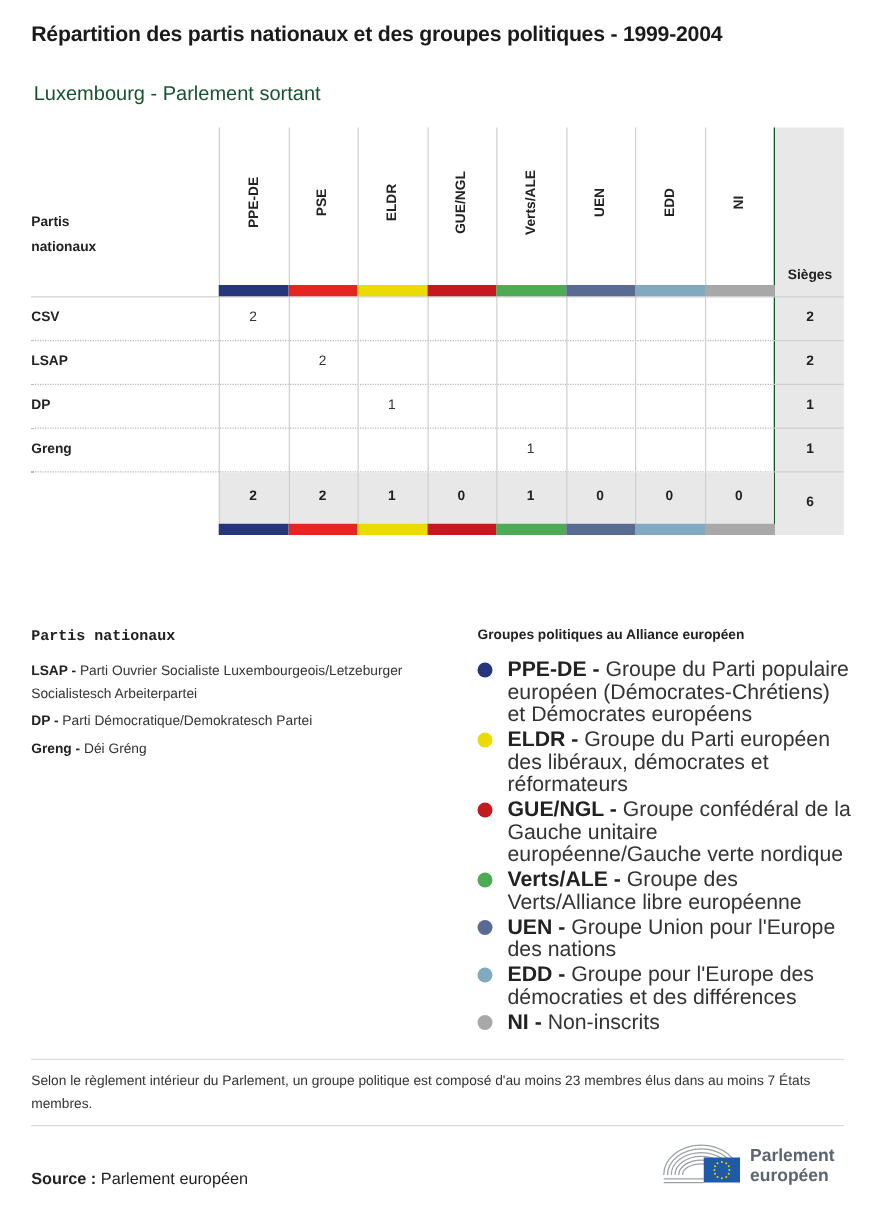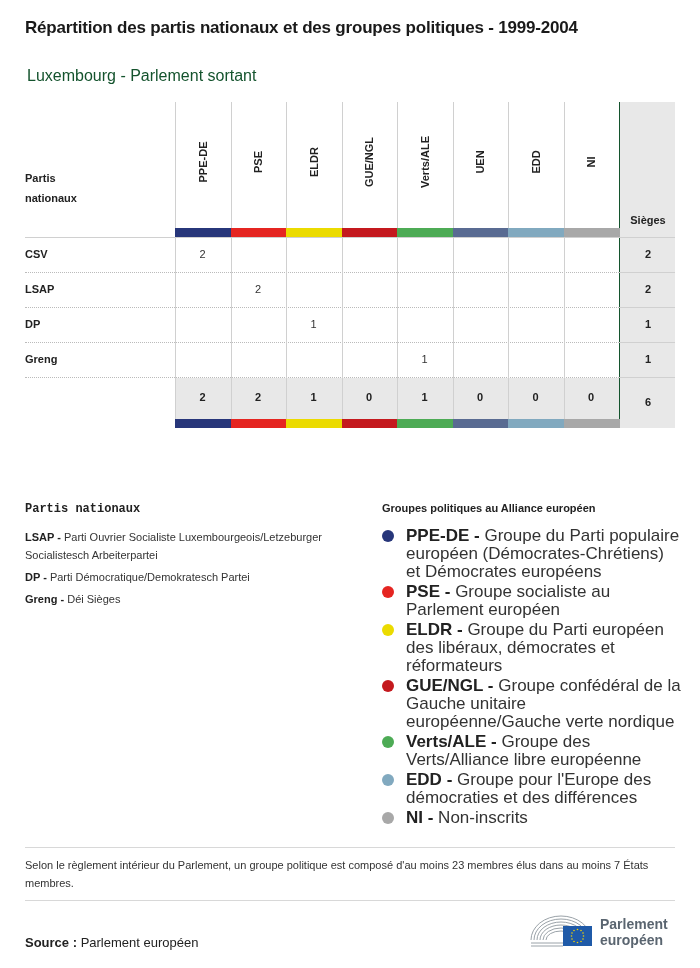--- a/index.html
+++ b/index.html
@@ -163,32 +163,32 @@
     <div class="row-label" style="top: 181px;">LSAP</div>
     <div class="row-label" style="top: 216px;">DP</div>
     <div class="row-label" style="top: 251px;">Greng</div>
   </div>
 
 <div class="leg-left">
   <h3>Partis nationaux</h3>
   <div id="leg-parties">
       <div class="item"><b>LSAP</b><b> - </b><span>Parti Ouvrier Socialiste Luxembourgeois/Letzeburger Socialistesch Arbeiterpartei</span></div>
       <div class="item"><b>DP</b><b> - </b><span>Parti Démocratique/Demokratesch Partei</span></div>
-      <div class="item"><b>Greng</b><b> - </b><span>Déi Sièges</span></div>
+      <div class="item"><b>Greng</b><b> - </b><span>Déi Gréng</span></div>
     </div>
 </div>
 
 <div class="leg-right">
   <h3>Groupes politiques au Alliance européen</h3>
   <div id="leg-groups">
       <div class="item"><span class="dot" style="background:#27367a"></span><b>PPE-DE</b><b> - </b><span>Groupe du Parti populaire européen (Démocrates-Chrétiens) et Démocrates européens</span></div>
-      <div class="item"><span class="dot" style="background:#e52521"></span><b>PSE</b><b> - </b><span>Groupe socialiste au Parlement européen</span></div>
       <div class="item"><span class="dot" style="background:#ebdb00"></span><b>ELDR</b><b> - </b><span>Groupe du Parti européen des libéraux, démocrates et réformateurs</span></div>
       <div class="item"><span class="dot" style="background:#c4191e"></span><b>GUE/NGL</b><b> - </b><span>Groupe confédéral de la Gauche unitaire européenne/Gauche verte nordique</span></div>
       <div class="item"><span class="dot" style="background:#4dab55"></span><b>Verts/ALE</b><b> - </b><span>Groupe des Verts/Alliance libre européenne</span></div>
+      <div class="item"><span class="dot" style="background:#596b92"></span><b>UEN</b><b> - </b><span>Groupe Union pour l'Europe des nations</span></div>
       <div class="item"><span class="dot" style="background:#81a9bf"></span><b>EDD</b><b> - </b><span>Groupe pour l'Europe des démocraties et des différences</span></div>
       <div class="item"><span class="dot" style="background:#a8a8a8"></span><b>NI</b><b> - </b><span>Non-inscrits</span></div>
     </div>
 </div>
 
 <div class="rule" style="top:847px"></div>
 <div class="note">Selon le règlement intérieur du Parlement, un groupe politique est composé d'au moins 23 membres élus dans au moins 7 États membres.</div>
 <div class="rule" style="top:900px"></div>
 
 <div class="source">

